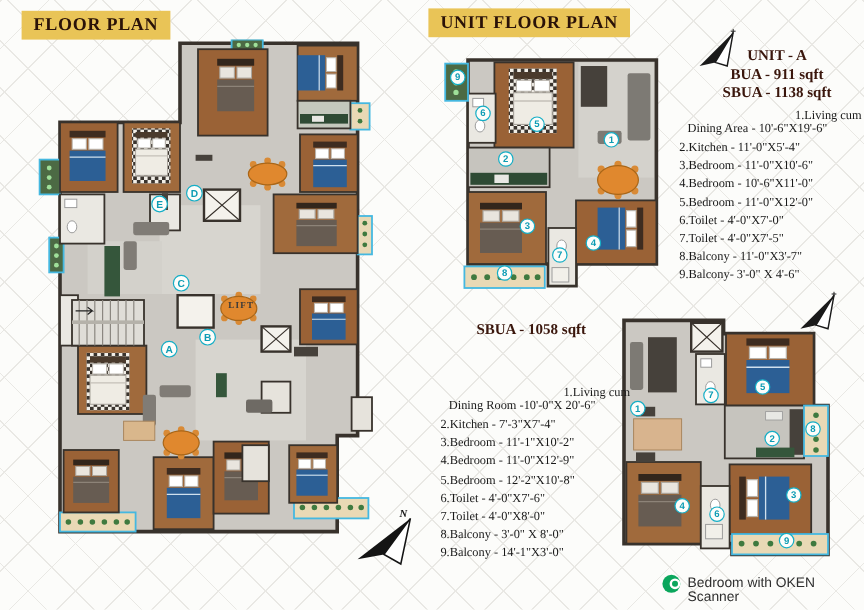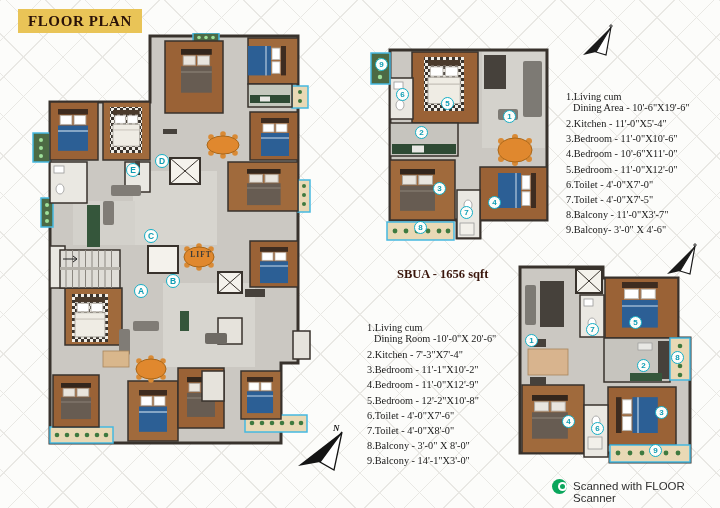--- a/index.html
+++ b/index.html
@@ -28,33 +28,34 @@
   .lift-label{
     position:absolute;left:148px;top:250px;width:30px;height:22px;
     text-align:center;line-height:22px;font:bold 7.5px "Liberation Serif",serif;
     letter-spacing:1px;color:#3a3a3a;margin-left:38px;
   }
   .north-n{position:absolute;font:bold italic 9px "Liberation Serif",serif;color:#111;}
   .unit-head{position:absolute;color:#3a160c;font:bold 12.5px "Liberation Serif",serif;line-height:15.5px;}
   .unit-head.center{text-align:center;}
   .dim-list{position:absolute;color:#191919;font:10.3px "Liberation Serif",serif;}
   .dim-list div{line-height:15.2px;white-space:nowrap;}
-  .dim-list .l0{line-height:10px;margin-top:2px;}
+  .dim-list .l0{line-height:10px;margin-top:2px;text-align:right;}
   .dim-list .l1{line-height:12px;padding-left:7px;margin-bottom:2px;}
   .footer-label{position:absolute;left:573px;top:480px;font:11.5px "Liberation Sans",sans-serif;color:#2f2f2f;}
   .oken{position:absolute;left:552px;top:479px;width:15px;height:15px;border-radius:50%;background:#0aa65c;}
   .oken::after{content:"";position:absolute;left:6px;top:3px;width:9px;height:9px;border-radius:50%;background:#fff;}
   .oken::before{content:"";position:absolute;left:8px;top:5px;width:5px;height:5px;border-radius:50%;background:#0aa65c;z-index:2;}
 </style>
 </head>
 <body>
 
 <div class="screen">
 
   <div class="badge" style="left:18px;top:9px;">FLOOR PLAN</div>
+  <div class="badge" style="left:357px;top:7px;">UNIT FLOOR PLAN</div>
 
   <svg class="plan-svg" style="left:15px;top:33px;" width="335" height="440" viewBox="0 0 335 440">
     <defs>
       <pattern id="chk" width="6" height="6" patternUnits="userSpaceOnUse">
         <rect width="6" height="6" fill="#f1eee7"></rect>
         <rect width="3" height="3" fill="#3a342e"></rect>
         <rect x="3" y="3" width="3" height="3" fill="#3a342e"></rect>
       </pattern>
       <g id="bedB">
         <rect x="0" y="0" width="28" height="5" fill="#3e2c20"></rect>
@@ -302,20 +303,25 @@
   <div class="marker" style="left:503px;top:110px;">1</div>
   <div class="marker" style="left:415px;top:126px;">2</div>
   <div class="marker" style="left:433px;top:182px;">3</div>
   <div class="marker" style="left:488px;top:196px;">4</div>
   <div class="marker" style="left:441px;top:97px;">5</div>
   <div class="marker" style="left:396px;top:88px;">6</div>
   <div class="marker" style="left:460px;top:206px;">7</div>
   <div class="marker" style="left:414px;top:221px;">8</div>
   <div class="marker" style="left:375px;top:58px;">9</div>
 
+  <div class="unit-head center" style="left:585px;top:39px;width:125px;">
+    <div>UNIT - A</div>
+    <div>BUA - 911 sqft</div>
+    <div>SBUA - 1138 sqft</div>
+  </div>
   <div class="dim-list" style="left:566px;top:90px;width:152px;">
     <div class="l0">1.Living cum</div>
     <div class="l1">Dining Area - 10'-6"X19'-6"</div>
     <div>2.Kitchen - 11'-0"X5'-4"</div>
     <div>3.Bedroom - 11'-0"X10'-6"</div>
     <div>4.Bedroom - 10'-6"X11'-0"</div>
     <div>5.Bedroom - 11'-0"X12'-0"</div>
     <div>6.Toilet - 4'-0"X7'-0"</div>
     <div>7.Toilet - 4'-0"X7'-5"</div>
     <div>8.Balcony - 11'-0"X3'-7"</div>
@@ -375,31 +381,31 @@
   <div class="marker" style="left:637px;top:359px;">2</div>
   <div class="marker" style="left:655px;top:406px;">3</div>
   <div class="marker" style="left:562px;top:415px;">4</div>
   <div class="marker" style="left:629px;top:316px;">5</div>
   <div class="marker" style="left:591px;top:422px;">6</div>
   <div class="marker" style="left:586px;top:323px;">7</div>
   <div class="marker" style="left:671px;top:351px;">8</div>
   <div class="marker" style="left:649px;top:444px;">9</div>
 
   <div class="unit-head" style="left:397px;top:267px;width:130px;">
-    <div>SBUA - 1656 sqft</div>
+    <div>SBUA - 1058 sqft</div>
   </div>
   <div class="dim-list" style="left:367px;top:321px;width:158px;">
     <div class="l0">1.Living cum</div>
     <div class="l1">Dining Room -10'-0"X 20'-6"</div>
     <div>2.Kitchen - 7'-3"X7'-4"</div>
     <div>3.Bedroom - 11'-1"X10'-2"</div>
     <div>4.Bedroom - 11'-0"X12'-9"</div>
     <div>5.Bedroom - 12'-2"X10'-8"</div>
     <div>6.Toilet - 4'-0"X7'-6"</div>
     <div>7.Toilet - 4'-0"X8'-0"</div>
     <div>8.Balcony - 3'-0" X 8'-0"</div>
     <div>9.Balcony - 14'-1"X3'-0"</div>
   </div>
 
   <span class="oken"></span>
-  <div class="footer-label">Scanned with FLOOR Scanner</div>
+  <div class="footer-label">Bedroom with OKEN Scanner</div>
 
 </div>
 
 </body></html>

